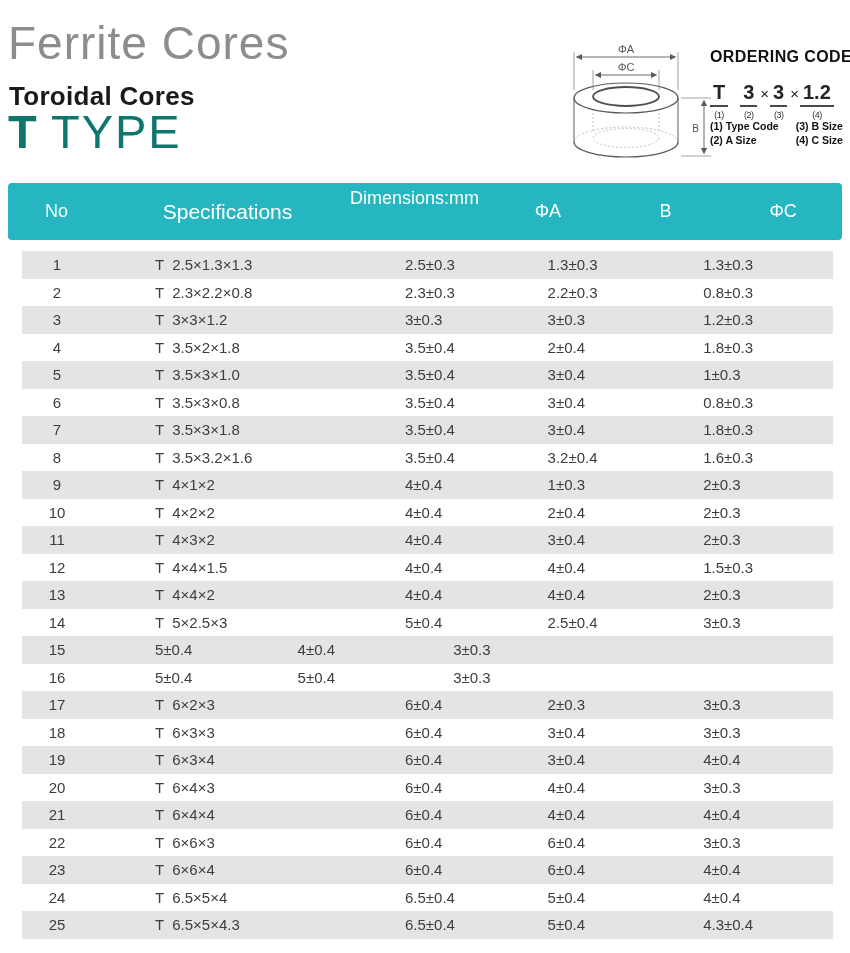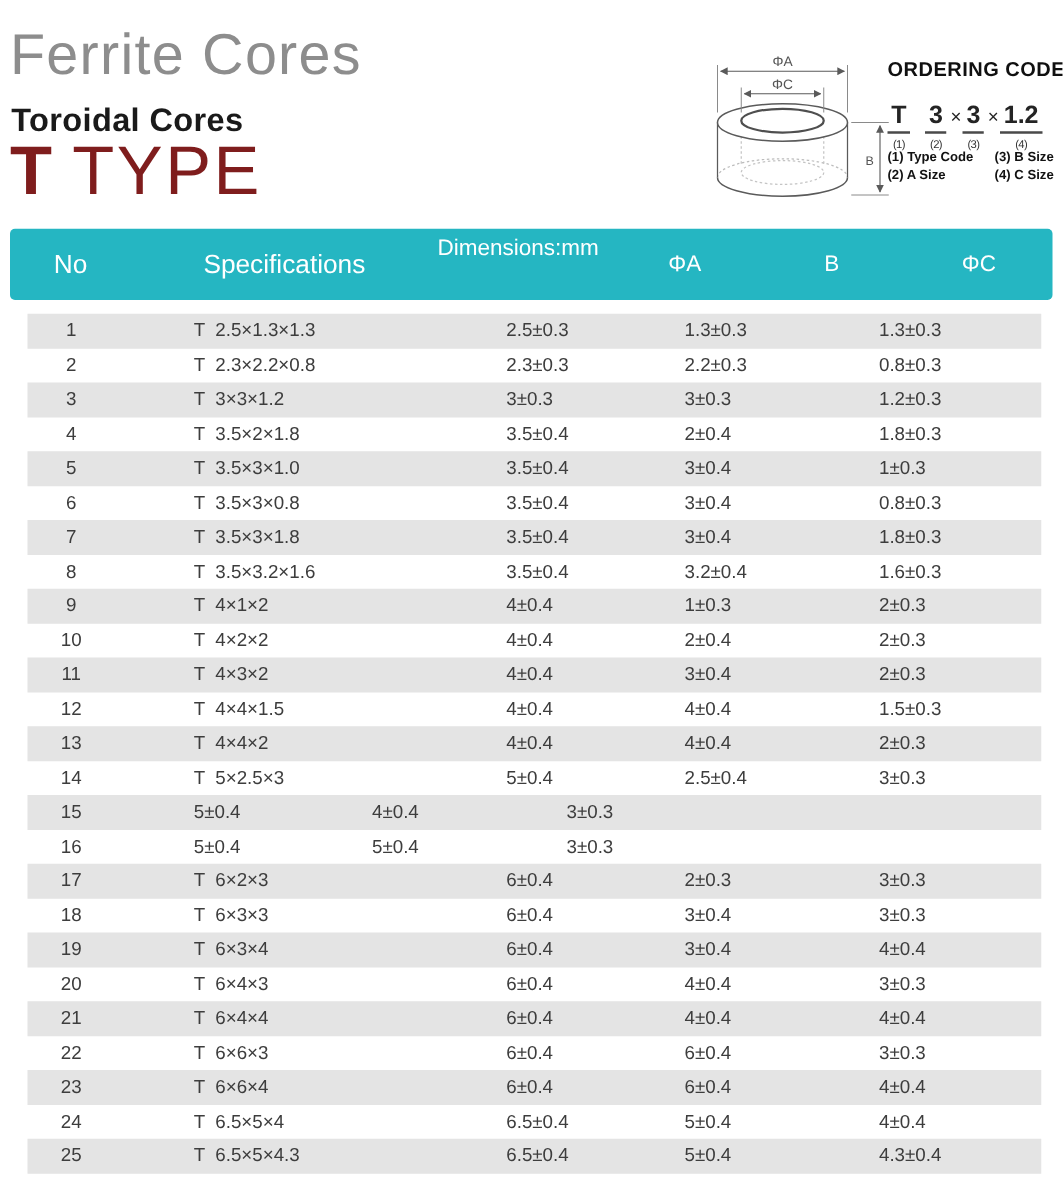--- a/index.html
+++ b/index.html
@@ -7,21 +7,21 @@
     width:850px; height:953px; position:relative; overflow:hidden;
     background:#ffffff;
     font-family:"Liberation Sans", sans-serif;
   }
 
   
   .hdr-title { position:absolute; left:8px; top:16px; font-size:46px; font-weight:400;
                color:#8d8d8d; letter-spacing:1px; white-space:nowrap; }
   .hdr-sub   { position:absolute; left:9px; top:81px; font-size:26px; font-weight:700;
                color:#1a1a1a; letter-spacing:0.3px; white-space:nowrap; }
-  .hdr-type  { position:absolute; left:8px; top:104px; font-size:55px; color:#7f1d1d; white-space:nowrap; }
+  .hdr-type  { position:absolute; left:8px; top:104px; font-size:47px; color:#0f766e; white-space:nowrap; }
   .hdr-type .t-bold { font-weight:800; letter-spacing:0; }
   .hdr-type .t-rest { font-weight:400; letter-spacing:2px; }
 
   
   .core-diagram { position:absolute; left:548px; top:10px; }
   .core-diagram text { font-family:"Liberation Sans", sans-serif; }
 
   
   .ordering  { position:absolute; left:710px; top:48px; width:140px; }
   .oc-title  { font-size:16px; font-weight:700; color:#101010; letter-spacing:0.4px; white-space:nowrap; }
@@ -30,21 +30,21 @@
   .oc-char   { font-size:20px; font-weight:700; color:#242424; padding:0 3px 1px; }
   .oc-part.u .oc-char { border-bottom:2px solid #4a4a4a; }
   .oc-idx    { font-size:9px; color:#333; margin-top:3px; letter-spacing:-0.5px; }
   .oc-sep    { font-size:15px; color:#242424; padding:4px 1px 0; }
   .oc-legend { margin-top:0; display:grid; grid-template-columns:auto auto;
                gap:2px 10px; font-size:10.5px; font-weight:700; color:#121212; white-space:nowrap; }
 
   
   .sheet  { position:absolute; left:8px; top:183px; width:834px; }
   .thead  { height:57px; background:#25b6c2; border-radius:4px; color:#ffffff; display:flex; }
-  .th-no  { width:97px;  display:flex; align-items:center; justify-content:center; font-size:21px; }
+  .th-no  { width:97px;  display:flex; align-items:center; justify-content:center; font-size:18px; }
   .th-spec{ width:245px; display:flex; align-items:center; justify-content:center; font-size:21px; }
   .th-dims{ flex:1; display:flex; }
   .th-dims-title { text-align:center; font-size:18px; padding-top:5px; height:24px; box-sizing:border-box; }
   .th-dims-line  { height:1px; background:rgba(255,255,255,0.88); margin:1px 8px 0 2px; }
   .th-dims-sub   { flex:1; display:flex; align-items:center; }
   .th-sub { width:33.33%; text-align:center; font-size:18px; }
 
   .tbody  { margin:11px 0 0 14px; width:811px; }
   .trow   { display:flex; align-items:center; height:27.5px; font-size:15px; color:#3d3d3d; }
   .trow.stripe { background:#e4e4e4; }

